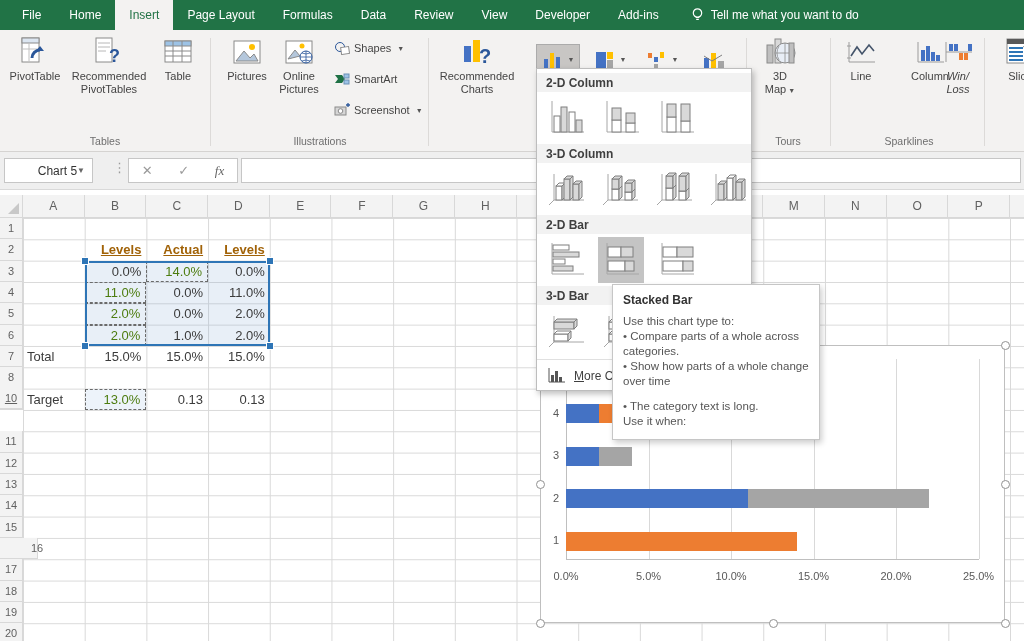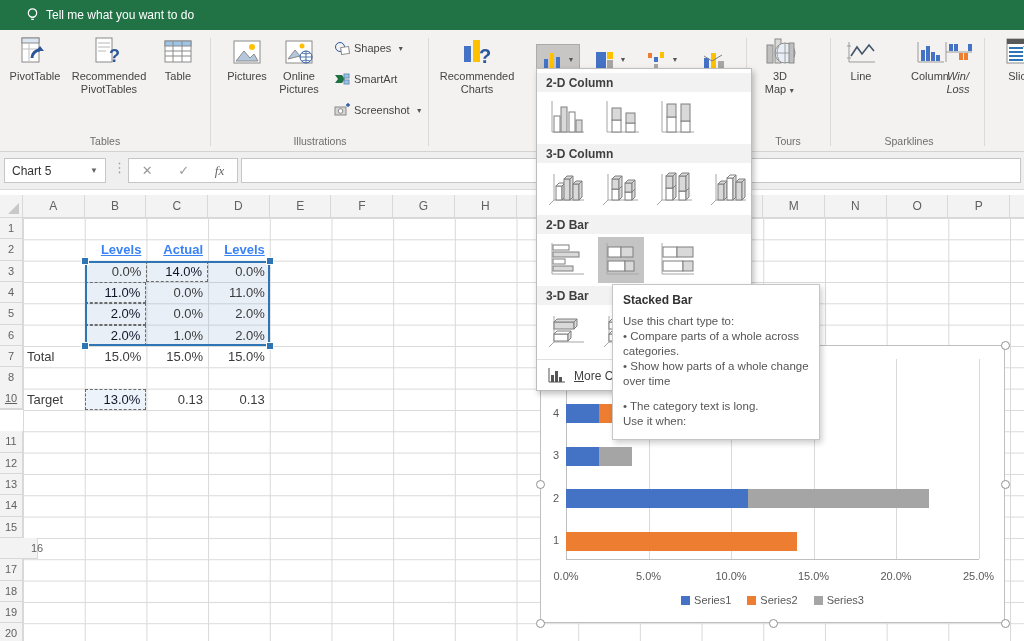--- a/index.html
+++ b/index.html
@@ -21,22 +21,22 @@
   .smallrow{position:absolute;display:flex;align-items:center;gap:4px;font-size:11px;color:#444;height:20px;}
   .grouplabel{position:absolute;top:105px;font-size:10.5px;color:#6E6E6E;text-align:center;}
   .divider{position:absolute;top:8px;height:108px;width:1px;background:#DCDAD8;}
   .caret{font-size:7px;color:#555;margin-left:2px;}
   .chartsmbtn{position:absolute;top:14px;width:44px;height:31px;display:flex;align-items:center;
               justify-content:center;gap:2px;}
   .chartsmbtn.pressed{background:#C8C6C4;border:1px solid #ABABAB;box-sizing:border-box;}
   
   .fbar{position:absolute;left:0;top:152px;width:1024px;height:38px;background:#EFEFEF;
         border-bottom:1px solid #D9D9D9;box-sizing:border-box;}
-  .namebox{position:absolute;left:4px;top:6px;width:102px;height:25px;background:#fff;border:1px solid #C6C6C6;
-           font-size:12px;color:#333;display:flex;align-items:center;justify-content:space-between;
+  .namebox{position:absolute;left:4px;top:6px;width:89px;height:25px;background:#fff;border:1px solid #C6C6C6;
+           font-size:12px;color:#333;display:flex;align-items:center;justify-content:flex-end;
            padding:2px 7px;box-sizing:border-box;}
   .fdots{position:absolute;left:113px;top:8px;color:#9A9A9A;font-size:13px;}
   .fbtns{position:absolute;left:128px;top:6px;width:110px;height:25px;background:#fff;border:1px solid #C6C6C6;
          display:flex;align-items:center;justify-content:space-around;box-sizing:border-box;}
   .fx{font-family:"Liberation Serif",serif;font-style:italic;color:#666;font-size:13px;}
   .finput{position:absolute;left:241px;top:6px;width:780px;height:25px;background:#fff;border:1px solid #C6C6C6;
           box-sizing:border-box;font-size:12px;}
   
   .hdrstrip{position:absolute;left:23px;top:195px;width:1001px;height:23px;background:#F3F3F3;border-bottom:1px solid #D8D8D8;box-sizing:border-box;}
   .selall{position:absolute;left:0;top:195px;width:23px;height:23px;background:#F3F3F3;border-right:1px solid #D8D8D8;border-bottom:1px solid #D8D8D8;box-sizing:border-box;}
@@ -46,23 +46,23 @@
           justify-content:center;box-sizing:border-box;}
   .rowhdr{position:absolute;left:0;width:23px;background:#F3F3F3;border-right:1px solid #D8D8D8;
           border-bottom:1px solid #D8D8D8;color:#616161;font-size:11px;display:flex;align-items:center;
           justify-content:center;box-sizing:border-box;}
   .gridbg{position:absolute;left:23px;top:218px;width:1001px;height:423px;background:#fff;
           background-image:linear-gradient(to right,#D9D9D9 1px,transparent 1px),
                            linear-gradient(to bottom,#D9D9D9 1px,transparent 1px);
           background-size:61.7px 21.33px;}
   .cell{position:absolute;font-size:13px;color:#3B3B3B;display:flex;align-items:center;box-sizing:border-box;}
   .cell.right{justify-content:flex-end;padding-right:5px;}
-  .cell.hdrc{font-weight:bold;text-decoration:underline;justify-content:flex-end;padding-right:5px;color:#3b82f6;}
+  .cell.hdrc{font-weight:bold;text-decoration:underline;justify-content:flex-end;padding-right:5px;color:#a16207;}
   .cell.left{justify-content:flex-start;padding-left:4px;}
-  .cell.blue{color:#0f172a;}
+  .cell.blue{color:#4d7c0f;}
   .cell.dashed{border:1px dashed #6B6B6B;}
   .selfill{position:absolute;background:rgba(130,165,210,0.18);}
   .selborder{position:absolute;border:2px solid #2E75B6;box-sizing:border-box;}
   .selhandle{position:absolute;width:6px;height:6px;background:#2E75B6;border:1px solid #fff;box-sizing:content-box;}
   
   .chartobj{position:absolute;left:540px;top:345px;width:465px;height:278px;background:#fff;
             border:1px solid #BFBFBF;box-sizing:border-box;z-index:2;}
   .handle{position:absolute;width:9px;height:9px;border-radius:50%;background:#fff;border:1px solid #929292;box-sizing:border-box;z-index:3;}
   .gline{position:absolute;width:1px;background:#D9D9D9;}
   .axisline{position:absolute;background:#BFBFBF;}
@@ -87,20 +87,32 @@
   .tooltip .tt-title{font-size:12px;font-weight:bold;color:#333;margin-bottom:7px;}
   .tooltip .tt-line{font-size:11.5px;color:#555;line-height:15px;}
   .tooltip .tt-gap{height:10px;}
 </style>
 </head>
 <body>
 
 <div class="app">
 
   <div class="tabbar">
+    <span id="tabs-mount" style="display:flex;">
+        <span class="tab">File</span>
+        <span class="tab">Home</span>
+        <span class="tab active">Insert</span>
+        <span class="tab">Page Layout</span>
+        <span class="tab">Formulas</span>
+        <span class="tab">Data</span>
+        <span class="tab">Review</span>
+        <span class="tab">View</span>
+        <span class="tab">Developer</span>
+        <span class="tab">Add-ins</span>
+      </span>
     <span class="tellme">
       <svg width="13" height="16" viewBox="0 0 13 16">
         <circle cx="6.5" cy="6" r="4.2" fill="none" stroke="#fff" stroke-width="1.2"></circle>
         <path d="M4.8 10.5 h3.4 M5.2 12.3 h2.6" stroke="#fff" stroke-width="1.2"></path>
       </svg>
       <span>Tell me what you want to do</span>
     </span>
   </div>
 
   <div class="ribbon">
@@ -410,34 +422,20 @@
       <div class="catlab" style="left: 2px; top: 60.5px; width: 16px; text-align: right;">4</div>
       <div class="bar" style="left: 25px; top: 58px; width: 33px; background: rgb(68, 114, 196);"></div>
       <div class="bar" style="left: 58px; top: 58px; width: 16.5px; background: rgb(237, 125, 49);"></div>
       <div class="bar" style="left: 74.5px; top: 58px; width: 33px; background: rgb(165, 165, 165);"></div>
       <div class="ticklab" style="left: 5px; top: 224px; width: 40px; text-align: center;">0.0%</div>
       <div class="ticklab" style="left: 87.5px; top: 224px; width: 40px; text-align: center;">5.0%</div>
       <div class="ticklab" style="left: 170px; top: 224px; width: 40px; text-align: center;">10.0%</div>
       <div class="ticklab" style="left: 252.5px; top: 224px; width: 40px; text-align: center;">15.0%</div>
       <div class="ticklab" style="left: 335px; top: 224px; width: 40px; text-align: center;">20.0%</div>
       <div class="ticklab" style="left: 417.5px; top: 224px; width: 40px; text-align: center;">25.0%</div>
-      <div class="legend">
-        <span class="li">
-          <span class="sw" style="background: rgb(68, 114, 196);"></span>
-          <span>Series1</span>
-        </span>
-        <span class="li">
-          <span class="sw" style="background: rgb(237, 125, 49);"></span>
-          <span>Series2</span>
-        </span>
-        <span class="li">
-          <span class="sw" style="background: rgb(165, 165, 165);"></span>
-          <span>Series3</span>
-        </span>
-      </div>
       <div class="handle" style="left: -5px; top: -5px;"></div>
       <div class="handle" style="left: 227.5px; top: -5px;"></div>
       <div class="handle" style="left: 460px; top: -5px;"></div>
       <div class="handle" style="left: -5px; top: 134px;"></div>
       <div class="handle" style="left: 460px; top: 134px;"></div>
       <div class="handle" style="left: -5px; top: 273px;"></div>
       <div class="handle" style="left: 227.5px; top: 273px;"></div>
       <div class="handle" style="left: 460px; top: 273px;"></div>
     </div>
 

